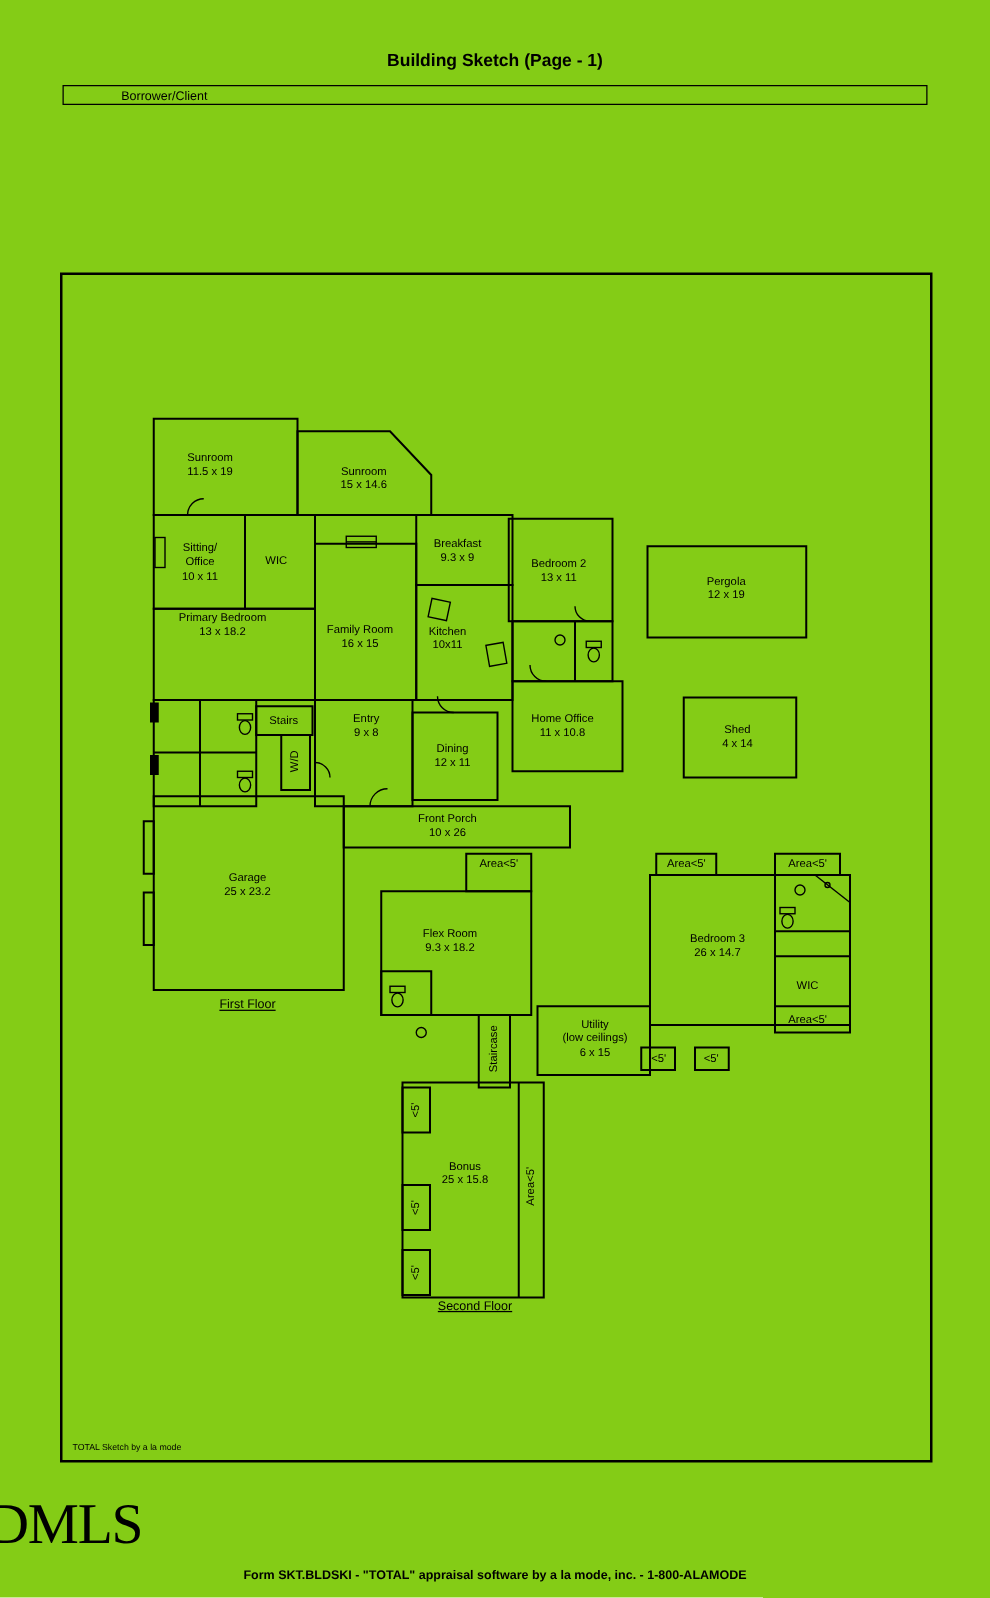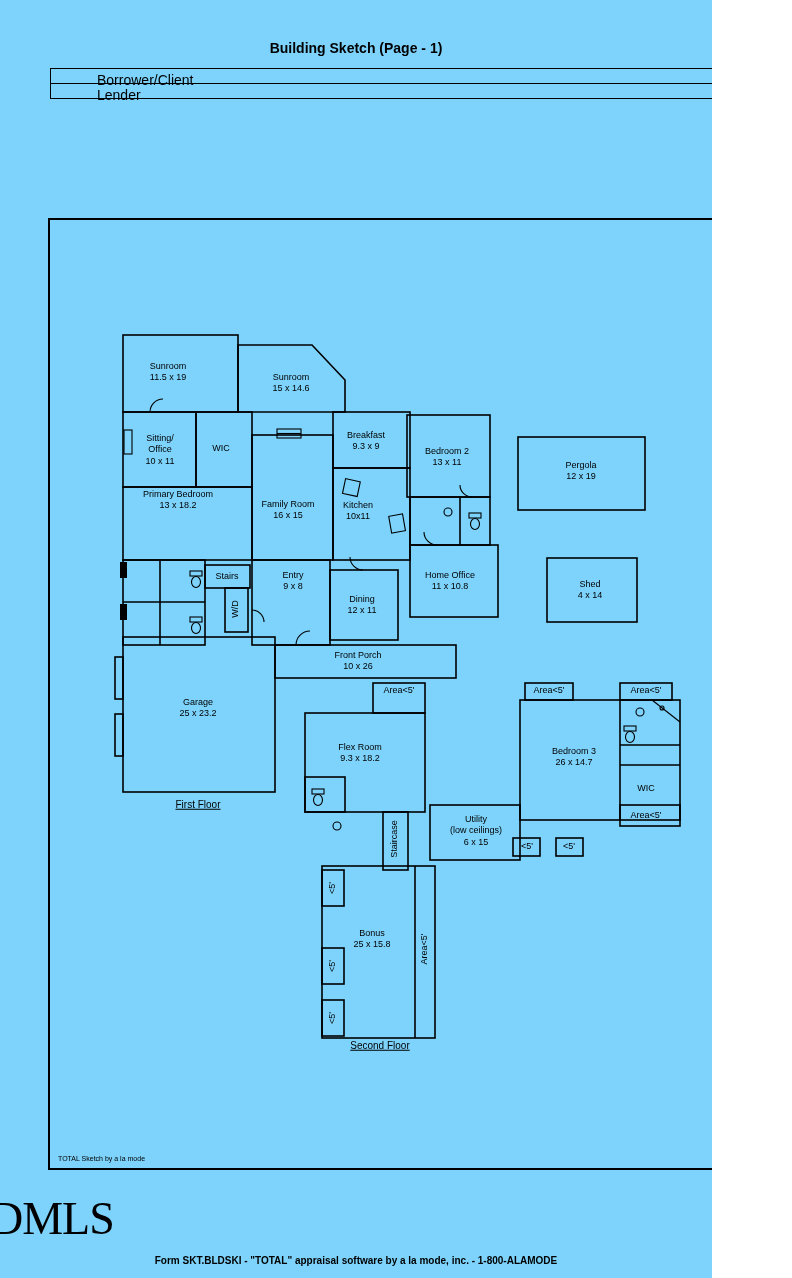--- a/index.html
+++ b/index.html
@@ -1,24 +1,24 @@
 <!DOCTYPE html>
 <html><head>
 <meta charset="utf-8">
 <style>
   html,body{margin:0;padding:0;background:#fff;}
-  .page{position:relative;width:712px;height:1278px;background:#7dd3fc;overflow:hidden;
+  .page{position:relative;width:792px;height:1278px;background:#84cc16;overflow:hidden;
         font-family:"Liberation Sans",sans-serif;color:#000;}
   .title{position:absolute;top:40px;left:0;right:0;text-align:center;
          font-size:14px;font-weight:bold;}
   
   .formtable{position:absolute;left:50px;top:68px;width:690px;border:1px solid #000;}
   .frow{position:relative;height:14px;border-bottom:1px solid #000;}
   .frow:last-child{border-bottom:none;}
-  .flabel{position:absolute;top:2.5px;font-size:14px;padding-left:43px;}
+  .flabel{position:absolute;top:2.5px;font-size:10px;padding-left:43px;}
   .fvalue{position:absolute;top:1.5px;font-size:11px;}
   
   .sketch{position:absolute;left:48px;top:218px;width:694px;height:948px;border:2px solid #000;}
   .credit{position:absolute;left:8px;bottom:6px;font-size:7px;color:#000;}
   svg.plan{position:absolute;left:0;top:0;z-index:2;pointer-events:none;}
   .lbl{position:absolute;z-index:3;font-size:9px;line-height:1.25;text-align:center;
        white-space:pre-line;transform:translate(-50%,-50%);}
   .lbl.vert{transform:translate(-50%,-50%) rotate(-90deg);}
   .lbl.floor{font-size:10px;text-decoration:underline;}
   
@@ -30,23 +30,20 @@
 </head>
 <body>
 
 <div class="page">
 
   <div class="title">Building Sketch (Page - 1)</div>
 
   <div class="formtable">
     <div class="frow">
       <span class="flabel" style="left:3px">Borrower/Client</span>
-    </div>
-    <div class="frow">
-      <span class="flabel" style="left:3px">Lender</span>
     </div>
   </div>
 
   <div class="sketch">
     <span class="credit">TOTAL Sketch by a la mode</span>
   </div>
 
   <svg class="plan" width="792" height="1278" viewBox="0 0 792 1278">
     <g stroke="#000" stroke-width="1.6" fill="none">
 

